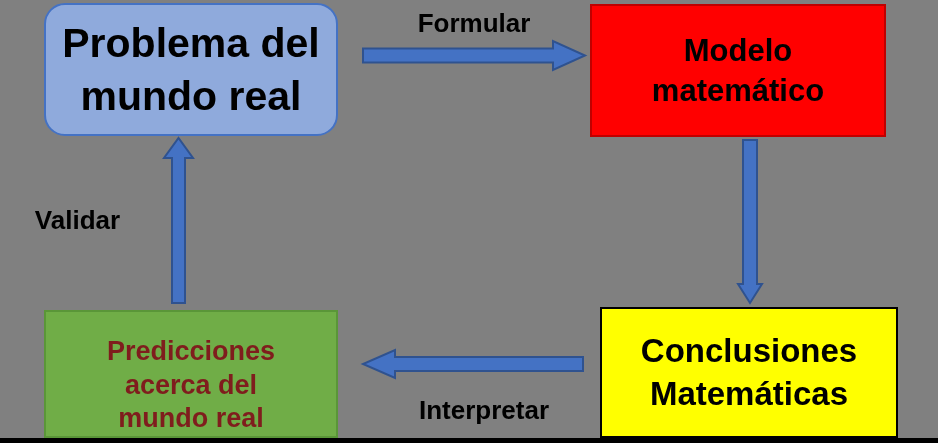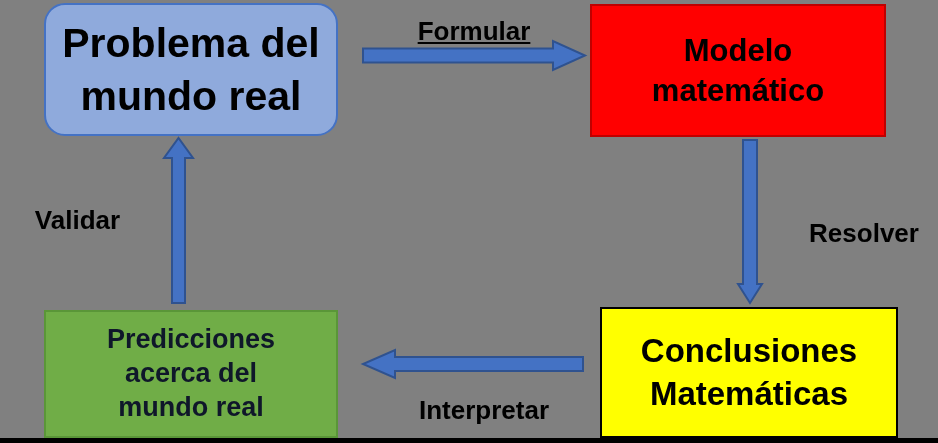--- a/index.html
+++ b/index.html
@@ -38,21 +38,21 @@
   .node-predicciones  { left: 44px;  top: 310px; width: 294px; height: 128px; font-size: 27px; line-height: 1.25; }
 
   .edge-label {
     position: absolute;
     font-weight: bold;
     color: #000;
     font-size: 26px;
     text-align: center;
     white-space: nowrap;
   }
-  .label-formular    { left: 363px; top: 16px;   width: 222px; text-decoration: underline; }
+  .label-formular    { left: 363px; top: 8px;   width: 222px; }
   .label-resolver    { left: 790px; top: 218px; width: 148px; }
   .label-interpretar { left: 384px; top: 395px; width: 200px; }
   .label-validar     { left: 20px;  top: 205px; width: 115px; }
 
   .bottom-bar {
     position: absolute;
     left: 0; top: 438px;
     width: 938px; height: 5px;
   }
 </style>
@@ -76,25 +76,24 @@
   <div class="node node-modelo" style="background-color: rgb(255, 0, 0); border-color: rgb(192, 0, 0); color: rgb(0, 0, 0);">
     <span>Modelo
 matemático</span>
   </div>
 
   <div class="node node-conclusiones" style="background-color: rgb(255, 255, 0); border-color: rgb(0, 0, 0); color: rgb(0, 0, 0);">
     <span>Conclusiones
 Matemáticas</span>
   </div>
 
-  <div class="node node-predicciones" style="background-color: rgb(112, 173, 71); border-color: rgb(90, 150, 56); color: #0f172a;">
+  <div class="node node-predicciones" style="background-color: rgb(112, 173, 71); border-color: rgb(90, 150, 56); color: #7f1d1d; align-items: flex-end;">
     <span>Predicciones
 acerca del
 mundo real</span>
   </div>
 
   <div class="edge-label label-formular">Formular</div>
-  <div class="edge-label label-resolver">Resolver</div>
   <div class="edge-label label-validar">Validar</div>
   <div class="edge-label label-interpretar">Interpretar</div>
 
   <div class="bottom-bar" style="background-color: rgb(0, 0, 0);"></div>
 </div>
 
 </body></html>

